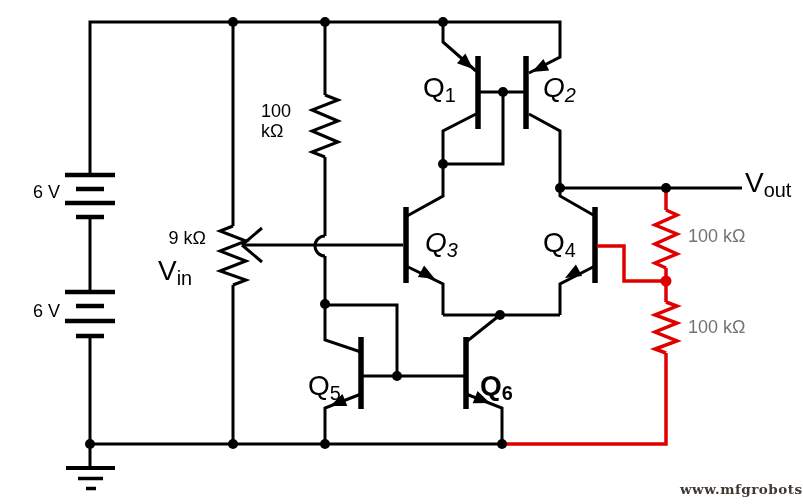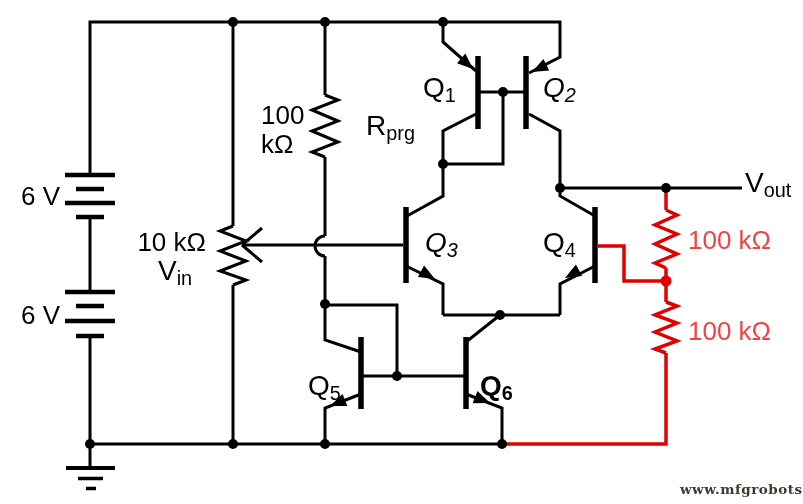--- a/index.html
+++ b/index.html
@@ -7,26 +7,26 @@
     position:relative;
     width:803px;height:504px;
     background:#ffffff;
     font-family:"Liberation Sans", sans-serif;
     overflow:hidden;
   }
   #schematic-svg{position:absolute;left:0;top:0;}
   .lbl{
     position:absolute;
     color:#000000;
-    font-size:26px;
+    font-size:18px;
     line-height:1.12;
     white-space:nowrap;
   }
   .lbl.big{font-size:28px;}
-  .lbl.red{color:#ef4444;}
+  .lbl.red{color:#737373;}
   .lbl.right{text-align:right;}
   .sub{
     font-size:71%;
     vertical-align:-0.25em;
   }
   #watermark{
     position:absolute;
     left:680px;top:481px;
     font-family:"DejaVu Serif", serif;
     font-weight:bold;
@@ -137,27 +137,26 @@
       <circle cx="325" cy="444" r="5"></circle>
       <circle cx="502" cy="444" r="5"></circle>
     </g>
     <circle cx="666" cy="281" r="5.5" fill="#e00000"></circle>
   </svg>
 
   <div class="lbl right" style="left:14px;top:182px;width:46px;">6 V</div>
 
   <div class="lbl right" style="left:14px;top:301px;width:46px;">6 V</div>
 
-  <div class="lbl right" style="left:130px;top:228px;width:76px;">10 kΩ</div>
+  <div class="lbl right" style="left:130px;top:228px;width:76px;">9 kΩ</div>
 
   <div class="lbl big" style="left:158px;top:255px;"><span>V</span><span class="sub">in</span></div>
 
   <div class="lbl" style="left:261px;top:101px;"><span>100</span><br><span>kΩ</span></div>
 
-  <div class="lbl big" style="left:366px;top:110px;"><span>R</span><span class="sub">prg</span></div>
 
   <div class="lbl big" style="left:423px;top:72px;"><span>Q</span><span class="sub">1</span></div>
 
   <div class="lbl big" style="left:543px;top:72px;font-style:italic;"><span>Q</span><span class="sub">2</span></div>
 
   <div class="lbl big" style="left:425px;top:227px;font-style:italic;"><span>Q</span><span class="sub">3</span></div>
 
   <div class="lbl big" style="left:543px;top:227px;"><span>Q</span><span class="sub">4</span></div>
 
   <div class="lbl big" style="left:308px;top:354px;margin-top:16px;"><span>Q</span><span class="sub">5</span></div>

